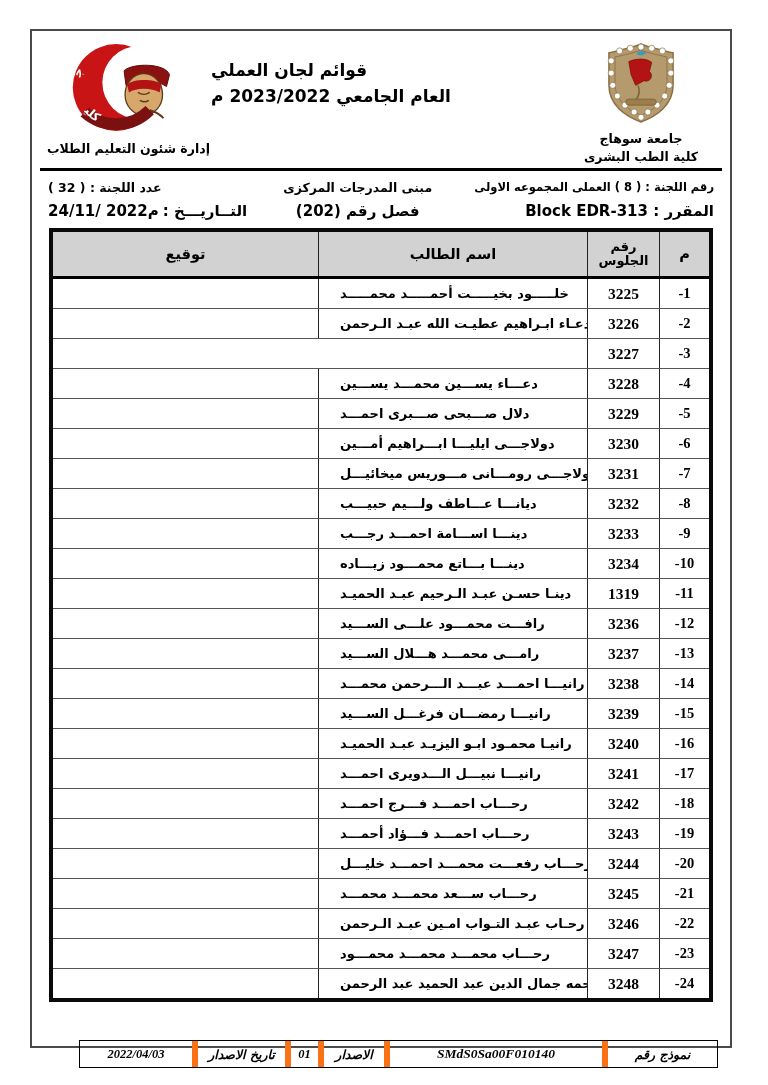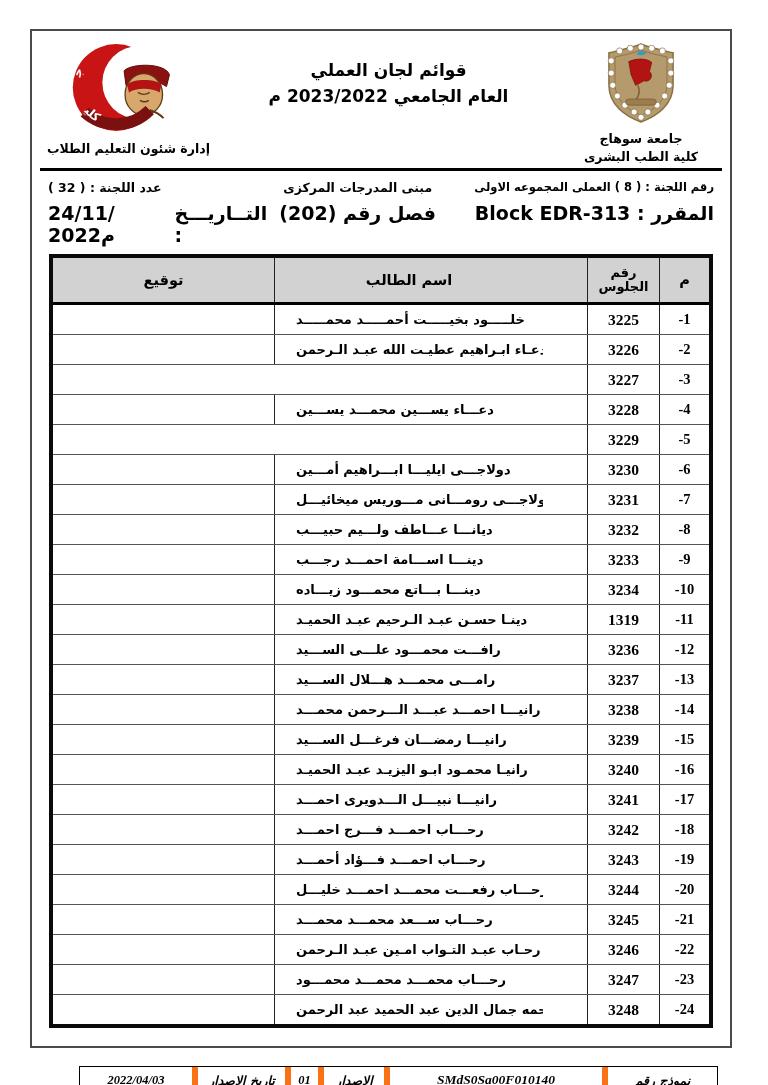--- a/index.html
+++ b/index.html
@@ -13,46 +13,46 @@
     border:2px solid #4a4a4a;background:#fff;box-sizing:border-box;
   }
   
   .header-row{
     direction:rtl;display:flex;align-items:flex-start;
     padding:10px 14px 0 14px;min-height:128px;box-sizing:border-box;
   }
   .logo-block{width:165px;display:flex;flex-direction:column;align-items:center;}
   .logo-block.right{width:150px;}
   .logo-caption{font-size:12.5px;line-height:1.25;text-align:center;margin-top:2px;white-space:nowrap;}
-  .title-block{flex:1;text-align:center;direction:rtl;padding-top:16px;}
+  .title-block{flex:1;text-align:left;direction:rtl;padding-top:16px;}
   .title-line{font-size:17px;line-height:1.55;}
   
   .separator{height:3px;background:#000;margin:4px 8px 0 8px;}
   
   .info-grid{
     direction:rtl;display:grid;grid-template-columns:40% 27% 33%;
     row-gap:7px;padding:9px 16px 0 16px;font-size:12.5px;
   }
   .info-cell.r{text-align:right;}
   .info-cell.c{text-align:center;}
   .info-cell.l{text-align:left;display:flex;justify-content:flex-start;direction:ltr;gap:4px;}
   .info-committee{font-size:11.5px;}
-  .course-line{font-size:19px;}
+  .course-line{font-size:15px;}
   
   .stable{
     width:656px;margin:8px auto 0 auto;border:4px solid #0a0a0a;
     box-sizing:content-box;background:#fff;
   }
   .trow{direction:rtl;display:flex;align-items:stretch;height:29px;}
   .trow.head{height:44px;background:#d2d2d2;border-bottom:3px solid #000;}
   .trow + .trow{border-top:1px solid #555;}
   .tcell{display:flex;align-items:center;justify-content:center;box-sizing:border-box;overflow:hidden;}
   .tcell:not(:last-child){border-left:1px solid #222;}
   .col-idx{width:50px;}
-  .col-seat{width:72px;margin-left:44px;}
+  .col-seat{width:72px;}
   .col-name{width:269px;justify-content:flex-end;padding:0 21px;}
   .col-sign{flex:1;}
   .head .tcell{font-size:14.5px;}
   .head .col-seat{flex-direction:column;line-height:1.12;font-size:13px;}
   .num{font-family:"Liberation Serif","DejaVu Serif",serif;font-weight:700;direction:ltr;}
   .cell-idx{font-size:14.5px;}
   .cell-seat{font-size:15.5px;}
   .cell-name{font-size:13px;white-space:nowrap;}
   
   .footer-table{
@@ -190,20 +190,21 @@
     <div class="trow">
       <div class="tcell col-idx num cell-idx">-4</div>
       <div class="tcell col-seat num cell-seat">3228</div>
       <div class="tcell col-name cell-name">دعـــاء يســـين محمـــد يســـين</div>
       <div class="tcell col-sign"></div>
     </div>
 
     <div class="trow">
       <div class="tcell col-idx num cell-idx">-5</div>
       <div class="tcell col-seat num cell-seat">3229</div>
+      <div class="tcell col-name cell-name">دلال صـــبحى صـــبرى احمـــد</div>
       <div class="tcell col-sign"></div>
     </div>
 
     <div class="trow">
       <div class="tcell col-idx num cell-idx">-6</div>
       <div class="tcell col-seat num cell-seat">3230</div>
       <div class="tcell col-name cell-name">دولاجـــى ايليـــا ابـــراهيم أمـــين</div>
       <div class="tcell col-sign"></div>
     </div>
 

